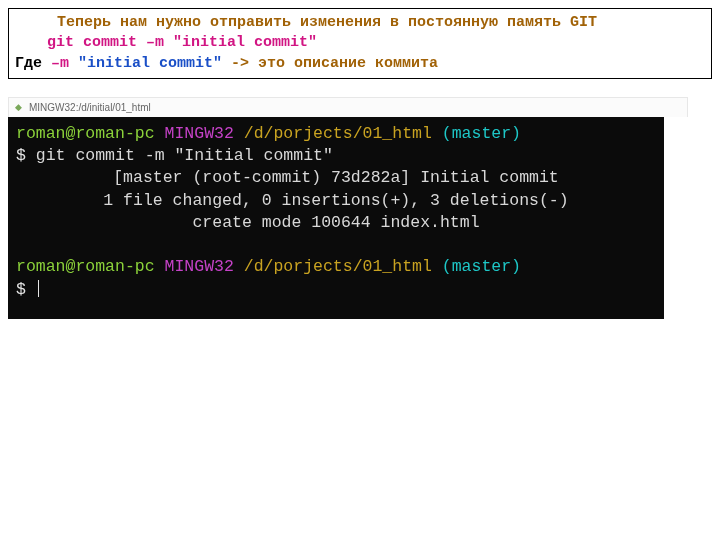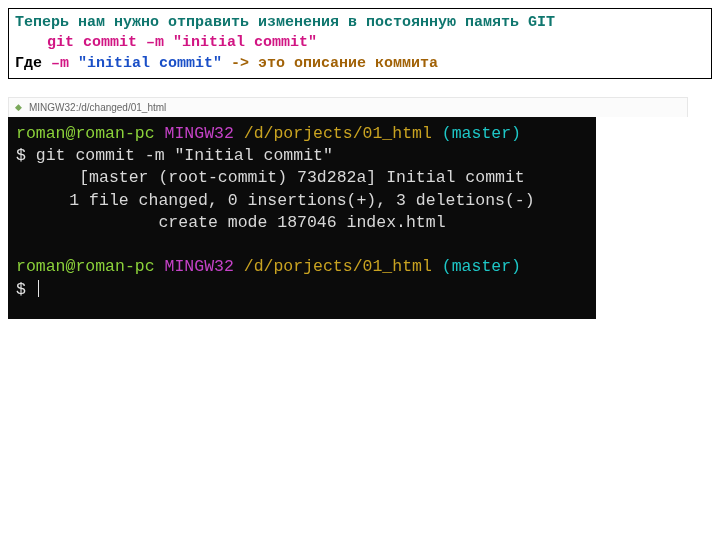--- a/index.html
+++ b/index.html
@@ -11,21 +11,21 @@
       padding: 8px;
     }
     .info-box {
       border: 1.5px solid #000;
       padding: 4px 6px;
       font-size: 15px;
       font-weight: bold;
       line-height: 1.35;
       margin-bottom: 18px;
     }
-    .info-line1 { color: #0f766e; }
+    .info-line1 { color: #a16207; margin-left: 42px; }
     .info-command {
       color: #d11583;
       padding-left: 32px;
     }
     .info-line3 { color: #000; }
     .info-line3 .flag { color: #d11583; }
     .info-line3 .msg { color: #1a4fc7; }
     .info-line3 .arrow { color: #a16207; }
 
     .term-wrap { margin-top: 6px; }
@@ -45,21 +45,21 @@
       width: 680px;
     }
     .term-titlebar .tb-icon {
       display: inline-block;
       width: 10px; height: 10px;
       font-size: 9px;
       color: #7aa85a;
     }
     .terminal {
       background: #0b0b0b;
-      width: 588px;
+      width: 656px;
       padding: 6px 8px 18px 8px;
       font-family: "Consolas", "Courier New", monospace;
       font-size: 16.5px;
       line-height: 1.35;
       color: #e6e6e6;
     }
     .t-user   { color: #8bd13a; }
     .t-host   { color: #c542c7; }
     .t-path   { color: #c9a321; }
     .t-branch { color: #1ec7c7; }
@@ -82,32 +82,32 @@
   <div class="info-line1">Теперь нам нужно отправить изменения в постоянную память GIT</div>
   <div class="info-command">git commit –m  "initial commit"</div>
   <div class="info-line3">
     <span>Где </span><span class="flag">–m </span><span class="msg">"initial commit"</span><span class="arrow">  -&gt; это описание коммита</span>
   </div>
 </div>
 
 <div class="term-wrap">
   <div class="term-titlebar">
     <span class="tb-icon">◆</span>
-    <span>MINGW32:/d/changed/01_html</span>
+    <span>MINGW32:/d/initial/01_html</span>
   </div>
   <div class="terminal">
     <div>
       <span class="t-user">roman@roman-pc</span><span class="t-host"> MINGW32</span><span class="t-path"> /d/porjects/01_html</span><span class="t-branch"> (master)</span>
     </div>
     <div>
       <span class="t-prompt">$ </span><span class="t-cmd">git commit -m "Initial commit"</span>
     </div>
     <div class="t-out">[master (root-commit) 73d282a] Initial commit</div>
     <div class="t-out"> 1 file changed, 0 insertions(+), 3 deletions(-)</div>
-    <div class="t-out"> create mode 187046 index.html</div>
+    <div class="t-out"> create mode 100644 index.html</div>
     <div>&nbsp;</div>
     <div>
       <span class="t-user">roman@roman-pc</span><span class="t-host"> MINGW32</span><span class="t-path"> /d/porjects/01_html</span><span class="t-branch"> (master)</span>
     </div>
     <div>
       <span class="t-prompt">$ </span><span class="cursor"></span>
     </div>
   </div>
 </div>
 

